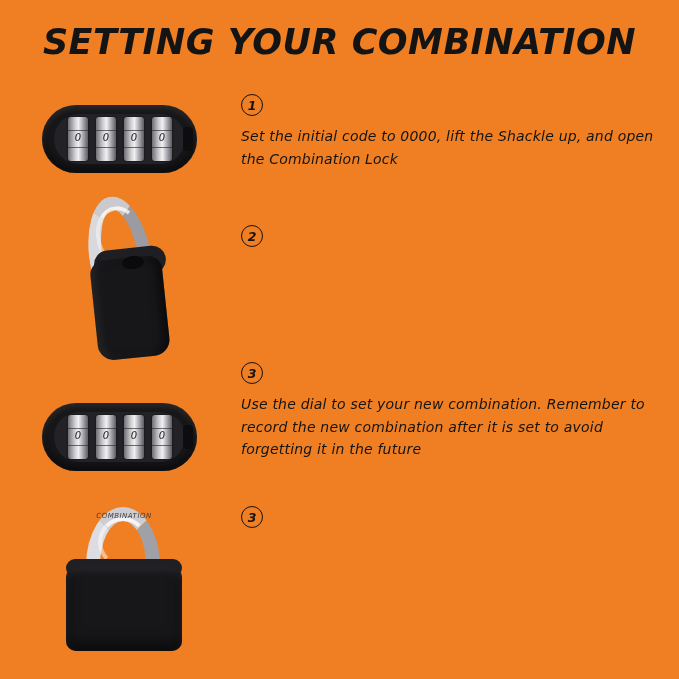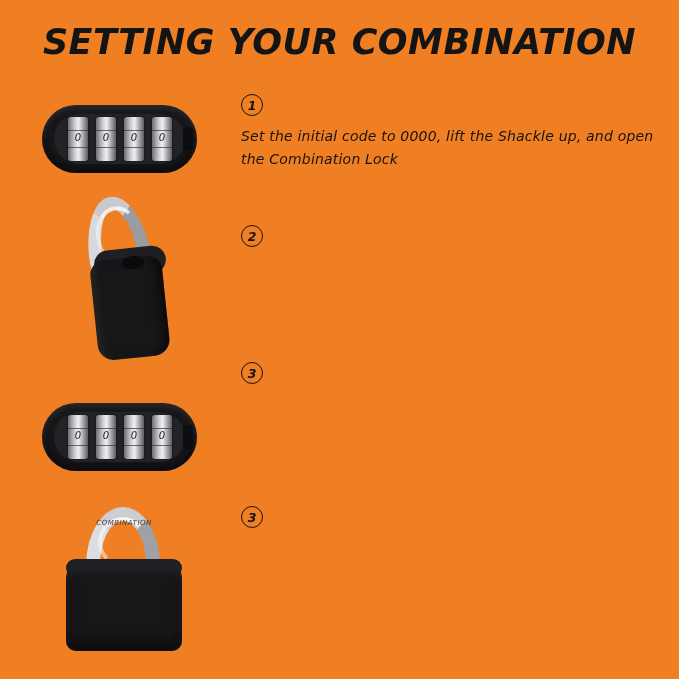--- a/index.html
+++ b/index.html
@@ -248,21 +248,21 @@
   }
   #art-4 .top4 {
     position: absolute;
     left: 8px; top: 54px;
     width: 116px; height: 18px;
     background: #202024;
     border-radius: 9px;
   }
   #art-4 .brand4 {
     position: absolute;
-    left: 30px; top: 14px;
+    left: 30px; top: 7px;
     width: 72px;
     text-align: center;
     font-size: 7px;
     letter-spacing: 0.5px;
     color: #3c3c42;
   }
 </style>
 </head>
 <body>
 
@@ -323,20 +323,21 @@
         </div>
       <div class="dial">
           <span class="dnum">0</span>
         </div>
     </div>
     <div class="knob"></div>
   </div>
 
   <div class="step" id="step-3">
     <div class="step-num">3</div>
+    <div class="step-text">Use the dial to set your new combination. Remember to record the new combination after it is set to avoid forgetting it in the future</div>
   </div>
 
   <div class="art" id="art-4">
     <div class="shackle4"></div>
     <div class="shackle4-hi"></div>
     <div class="brand4">COMBINATION</div>
     <div class="top4"></div>
     <div class="body4"></div>
   </div>
 

